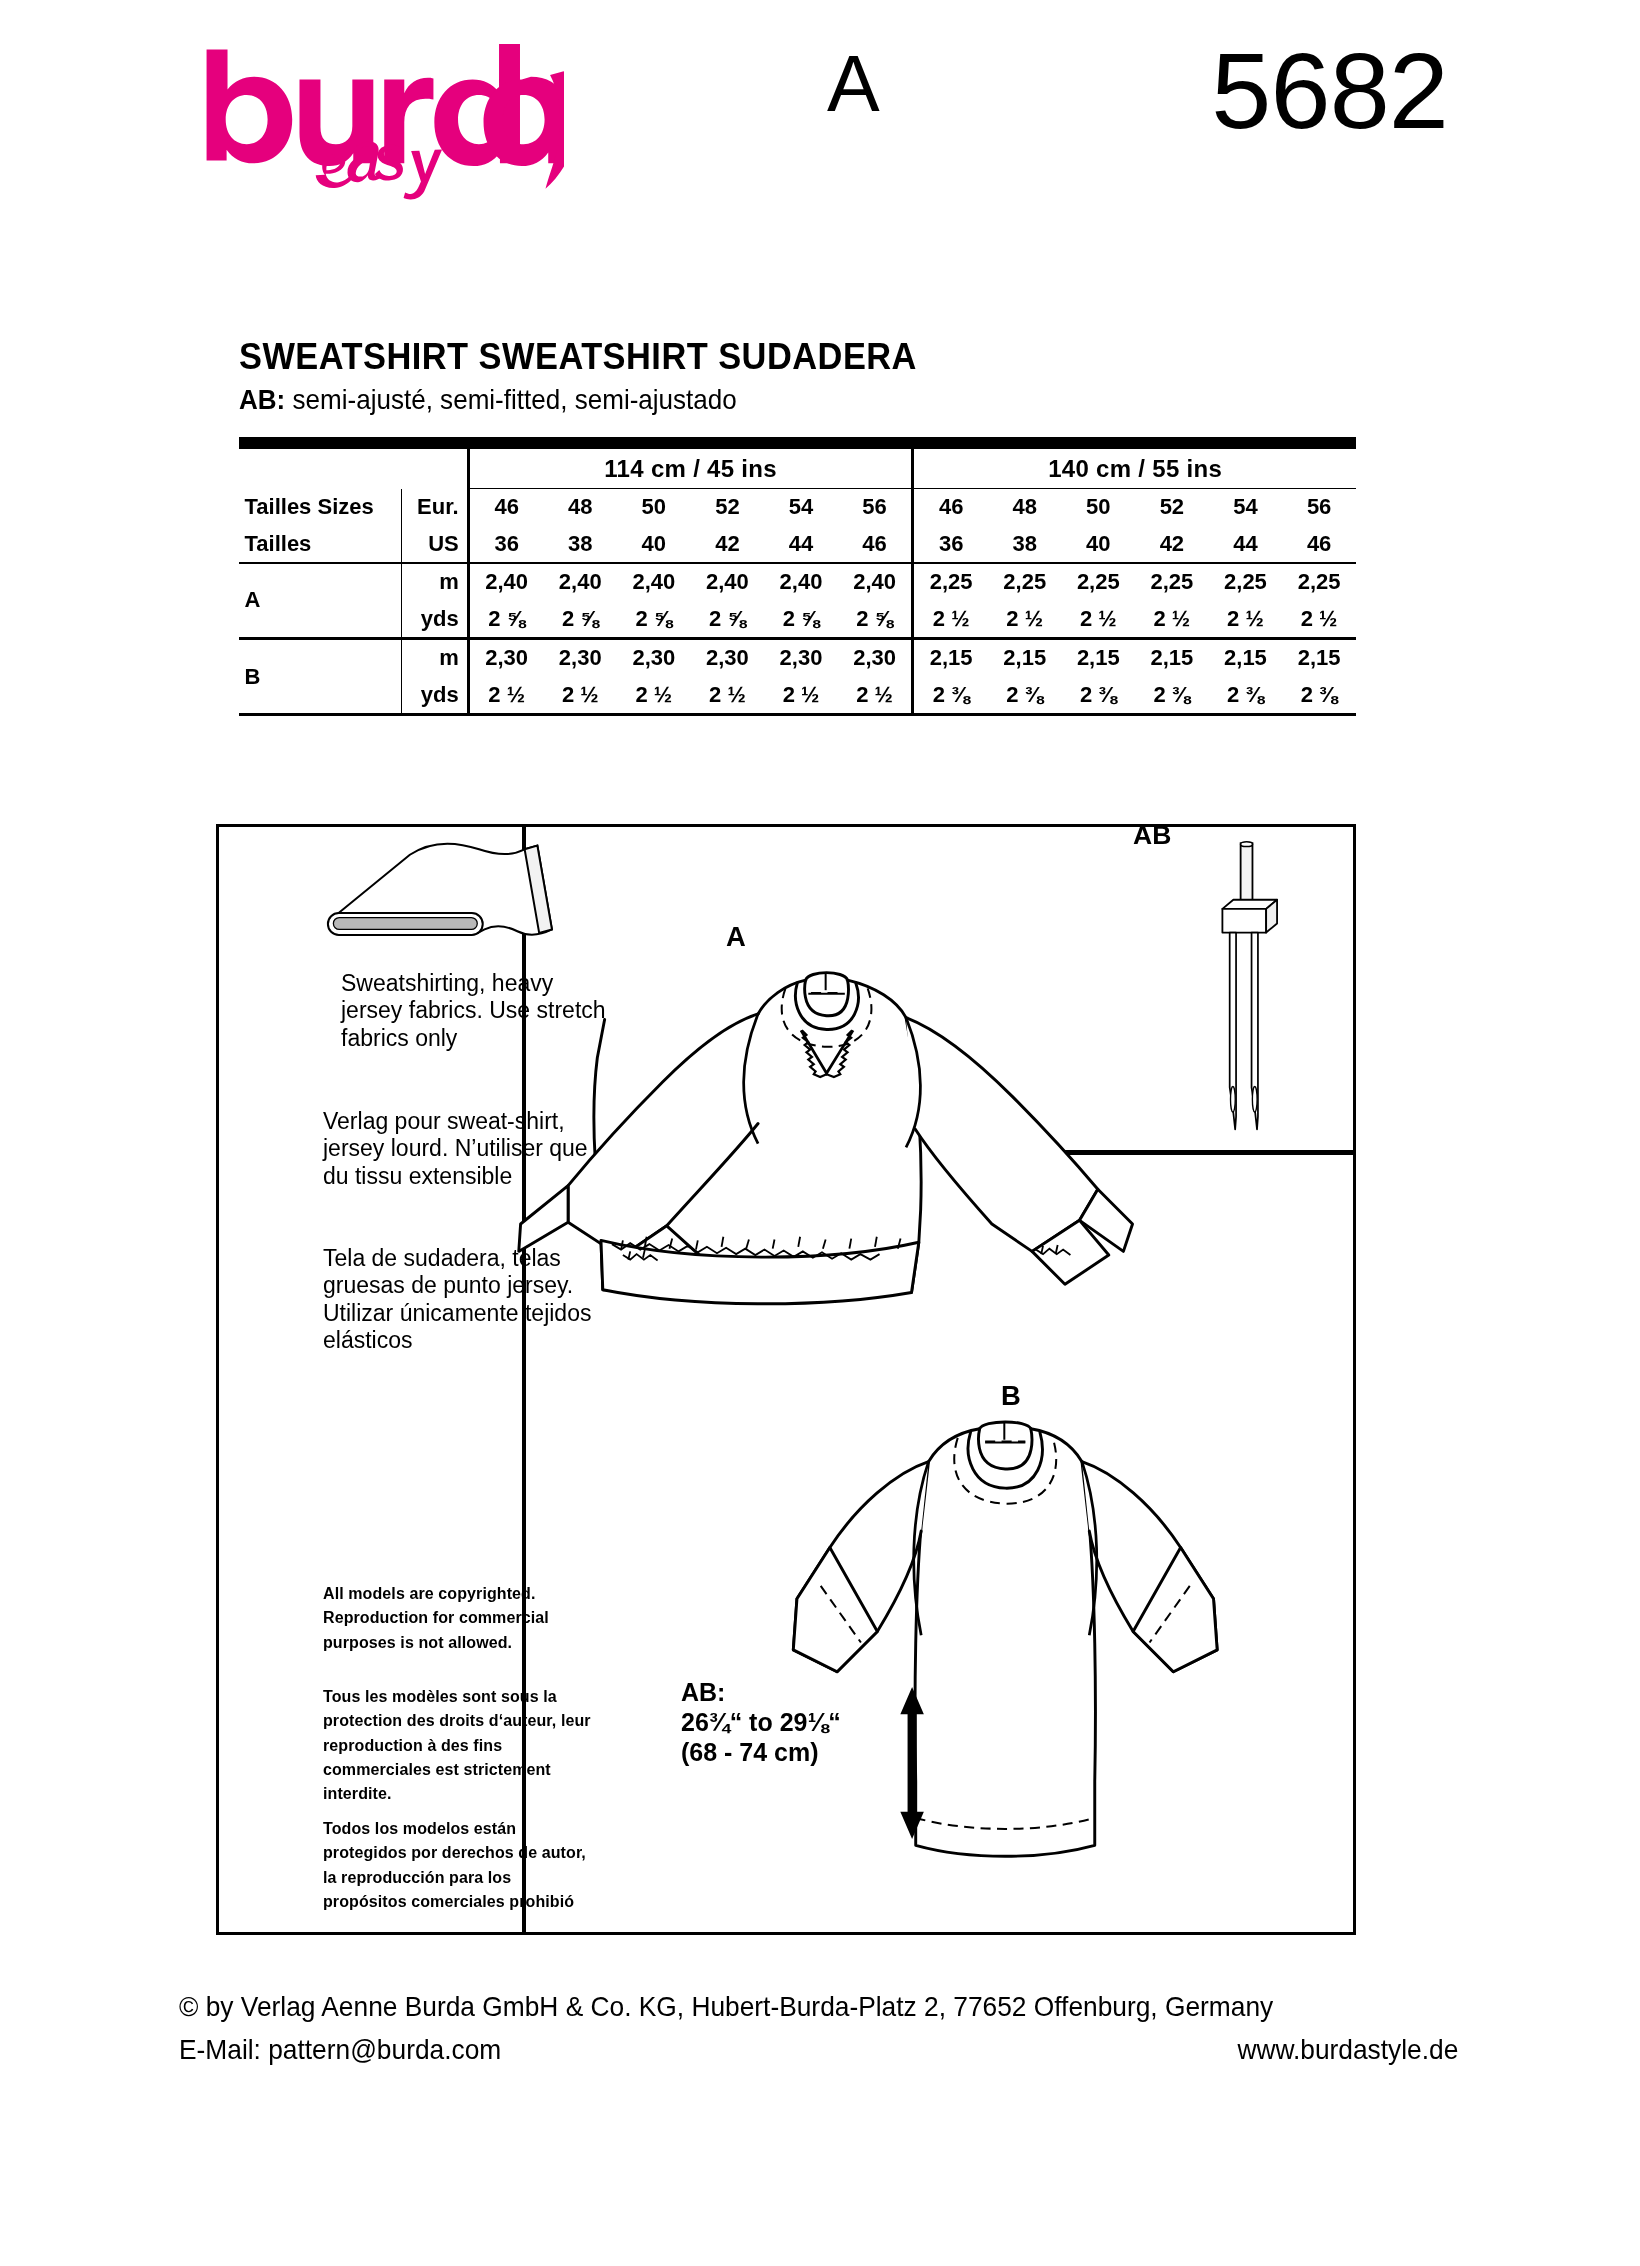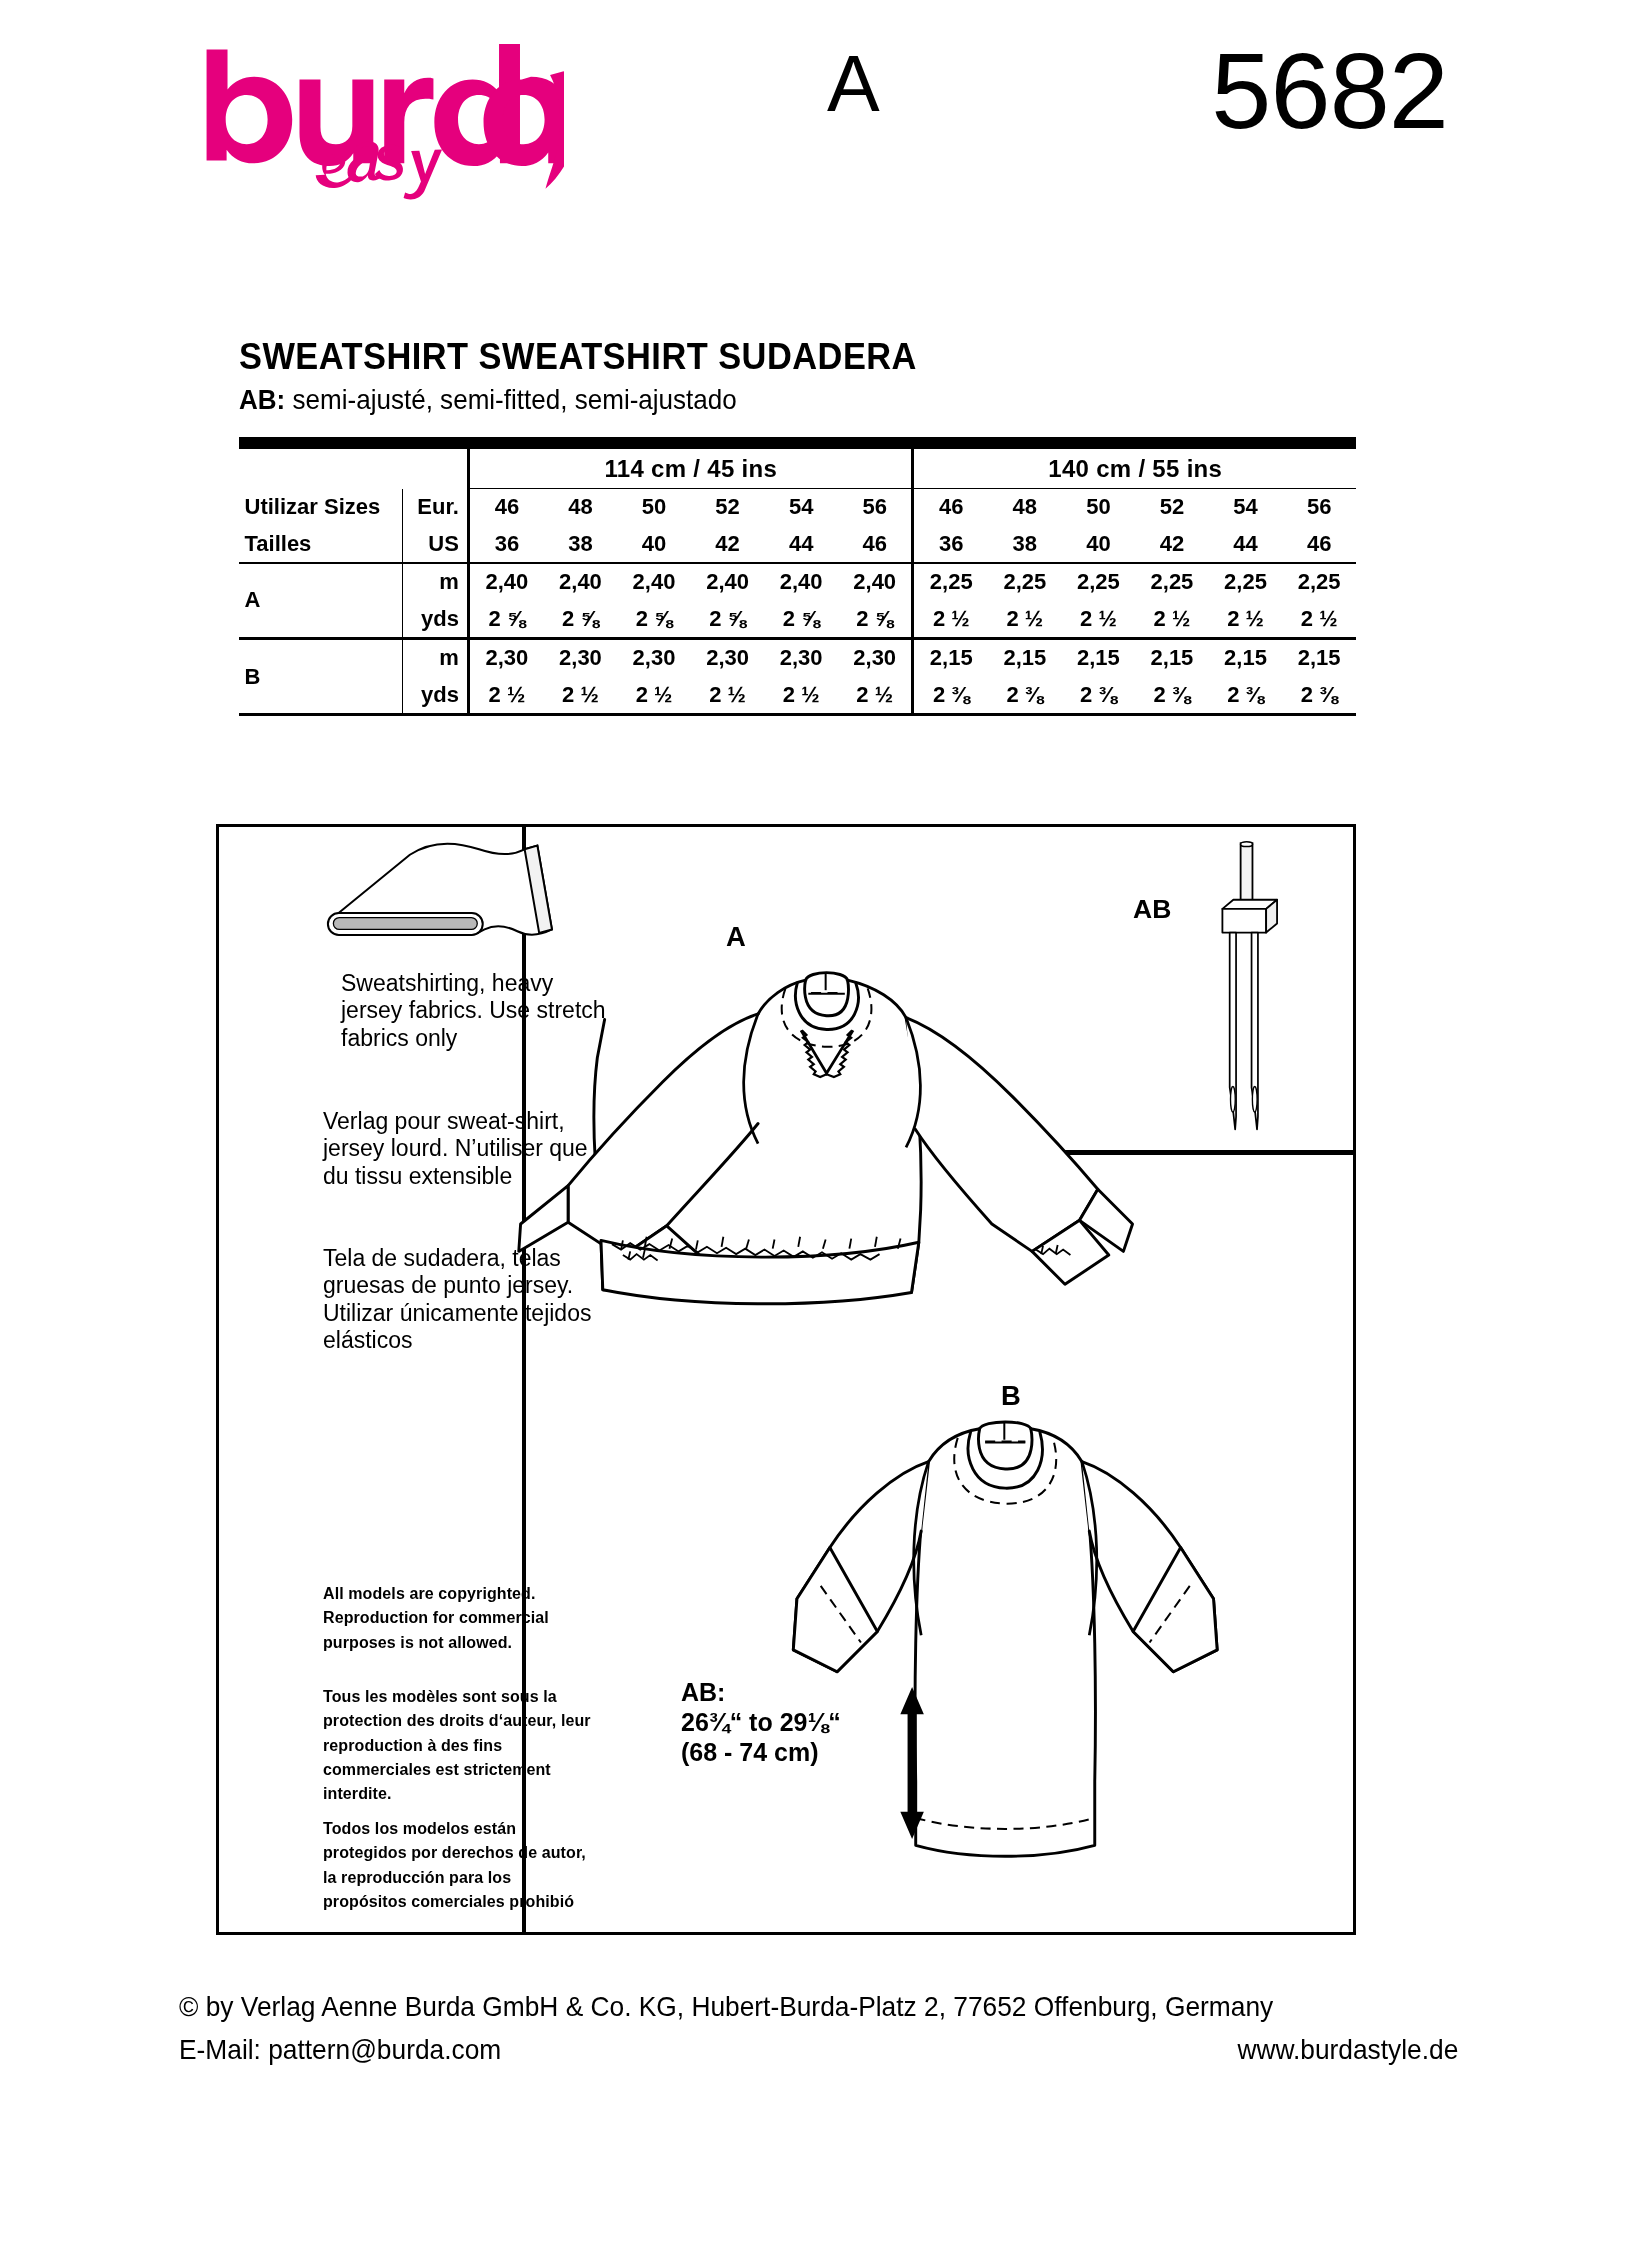--- a/index.html
+++ b/index.html
@@ -82,21 +82,21 @@
     left:323px;font-size:23px;line-height:1.19;
     font-weight:400;width:274px;
   }
   .side-copy{
     left:323px;font-size:16px;line-height:1.52;
     font-weight:bold;width:274px;letter-spacing:0.1px;margin-top:16px;
   }
 
   
   .garment-label{font-size:27.4px;font-weight:bold;}
-  #label-ab-notions{left:1133px;top:894px;font-size:26.5px;font-weight:bold;}
+  #label-ab-notions{left:1133px;top:820px;font-size:26.5px;font-weight:bold;}
   #label-a{left:726px;top:921px;}
   #label-b{left:1001px;top:1380px;}
 
   #measure-note{
     left:681px;top:1677px;font-size:25px;font-weight:bold;
     line-height:1.2;white-space:nowrap;
   }
 
   
   #footer{left:179px;top:1985px;width:1279px;font-size:28px;line-height:1.55;}
@@ -166,21 +166,21 @@
         <tr class="topbar">
           <td colspan="14"></td>
         </tr>
         <tr>
           <td class="c-label"></td>
           <td class="c-unit"></td>
           <td class="hdr-w grp-div brd-b-thin" colspan="6">114 cm / 45 ins</td>
           <td class="hdr-w grp-div brd-b-thin" colspan="6">140 cm / 55 ins</td>
         </tr>
         <tr class="rowh">
-          <td class="c-label" rowspan="1">Utilizar   Sizes</td>
+          <td class="c-label" rowspan="1">Tailles   Sizes</td>
           <td class="c-unit brd-l-thin">Eur.</td>
           <td class="c-v grp-div">46</td>
           <td class="c-v">48</td>
           <td class="c-v">50</td>
           <td class="c-v">52</td>
           <td class="c-v">54</td>
           <td class="c-v">56</td>
           <td class="c-v grp-div">46</td>
           <td class="c-v">48</td>
           <td class="c-v">50</td>

